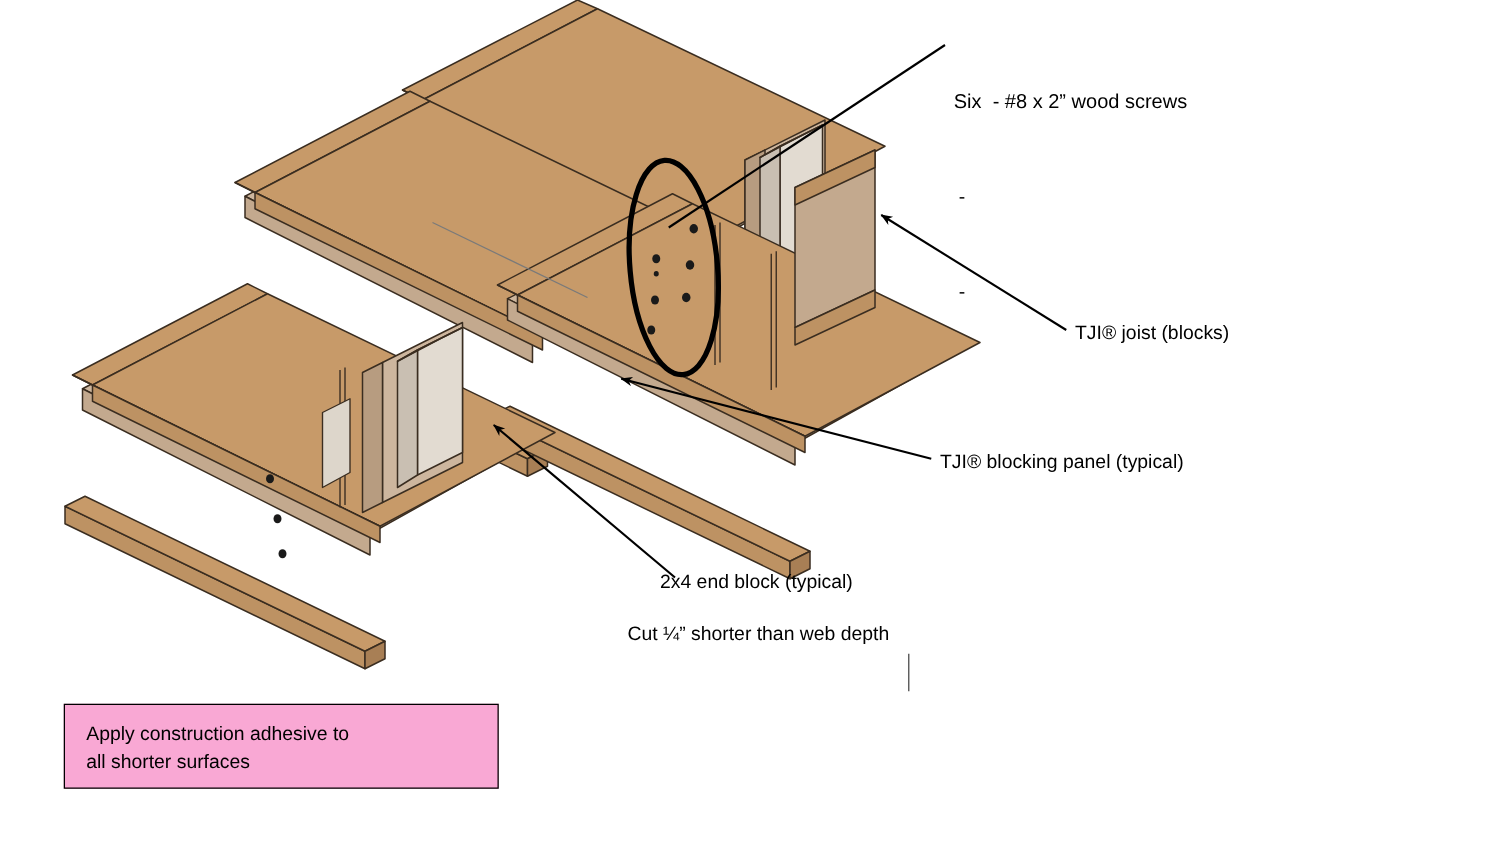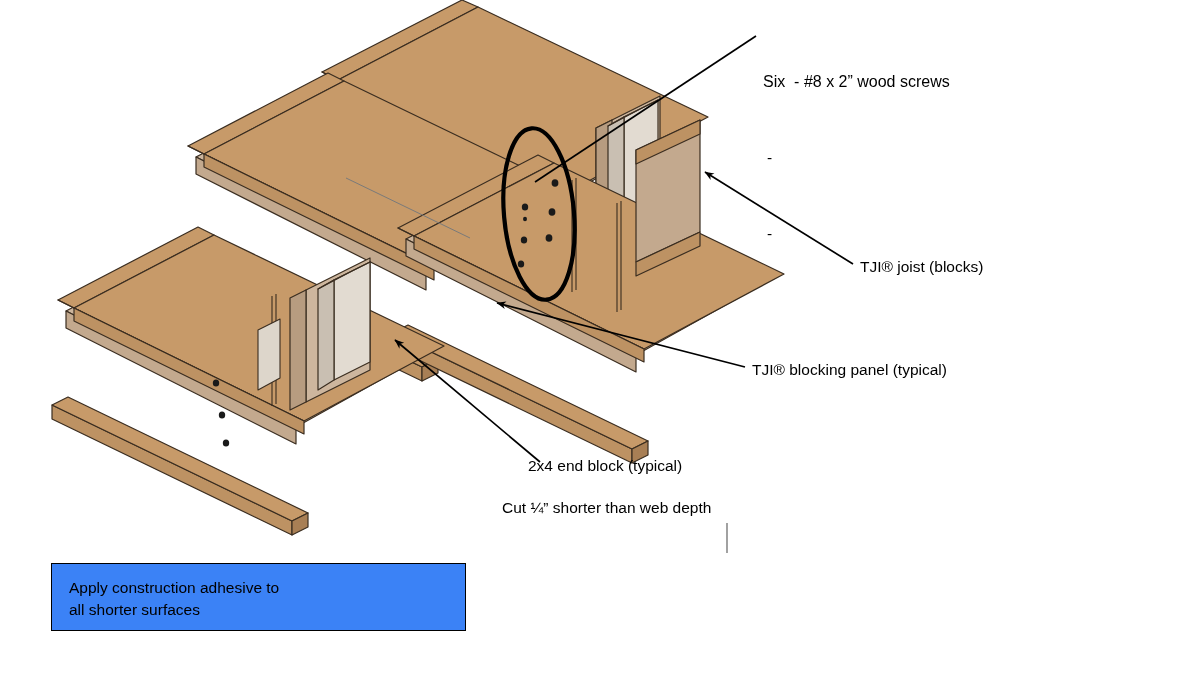--- a/index.html
+++ b/index.html
@@ -48,25 +48,25 @@
   #blocking-label { left: 752px; top: 360px; }
 
   #block-label { left: 528px; top: 456px; }
   #cut-label { left: 502px; top: 498px; }
   #alt-label { left: 511px; top: 544px; }
 
   #adhesive-box {
     position: absolute;
     left: 51px;
     top: 563px;
-    width: 415px;
+    width: 348px;
     height: 68px;
     border: 1.4px solid #000000;
     box-sizing: border-box;
-    background: #3b82f6;
+    background: #f9a8d4;
   }
   #adhesive-box .inner {
     padding: 13px 0 0 17px;
     font-size: 15.5px;
     line-height: 1.45;
     color: #000000;
   }
 </style>
 </head>
 <body>

